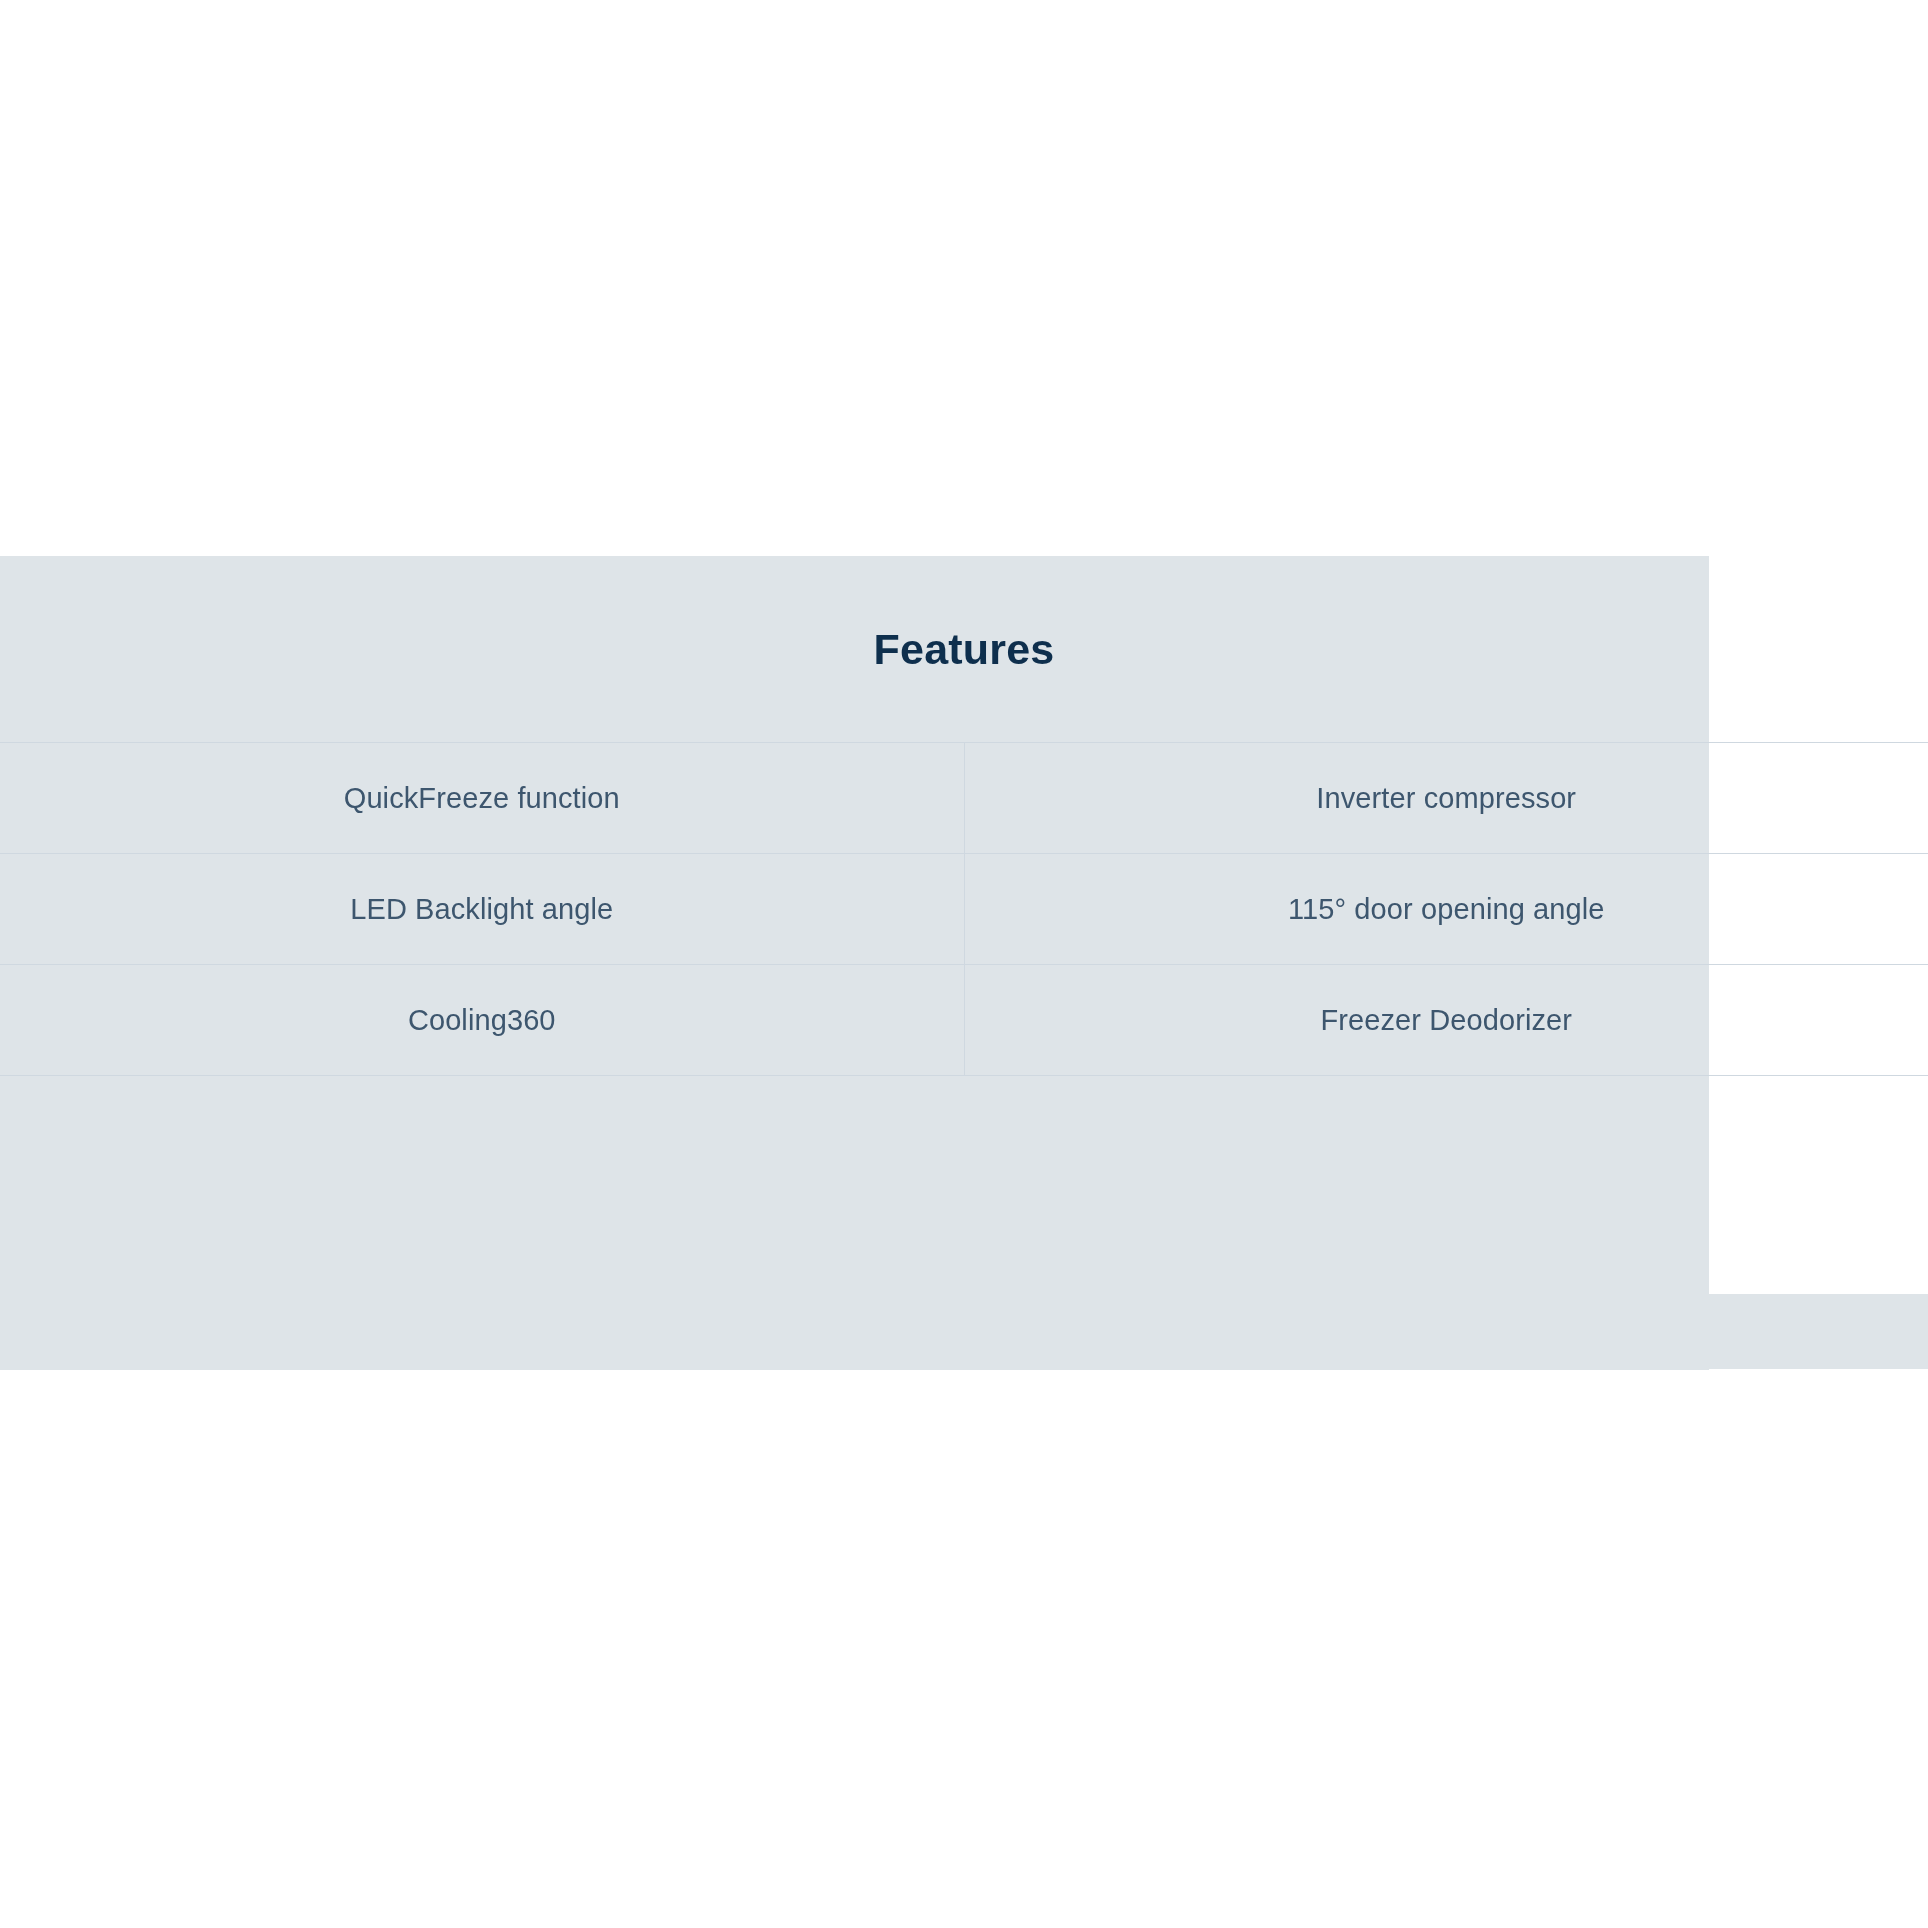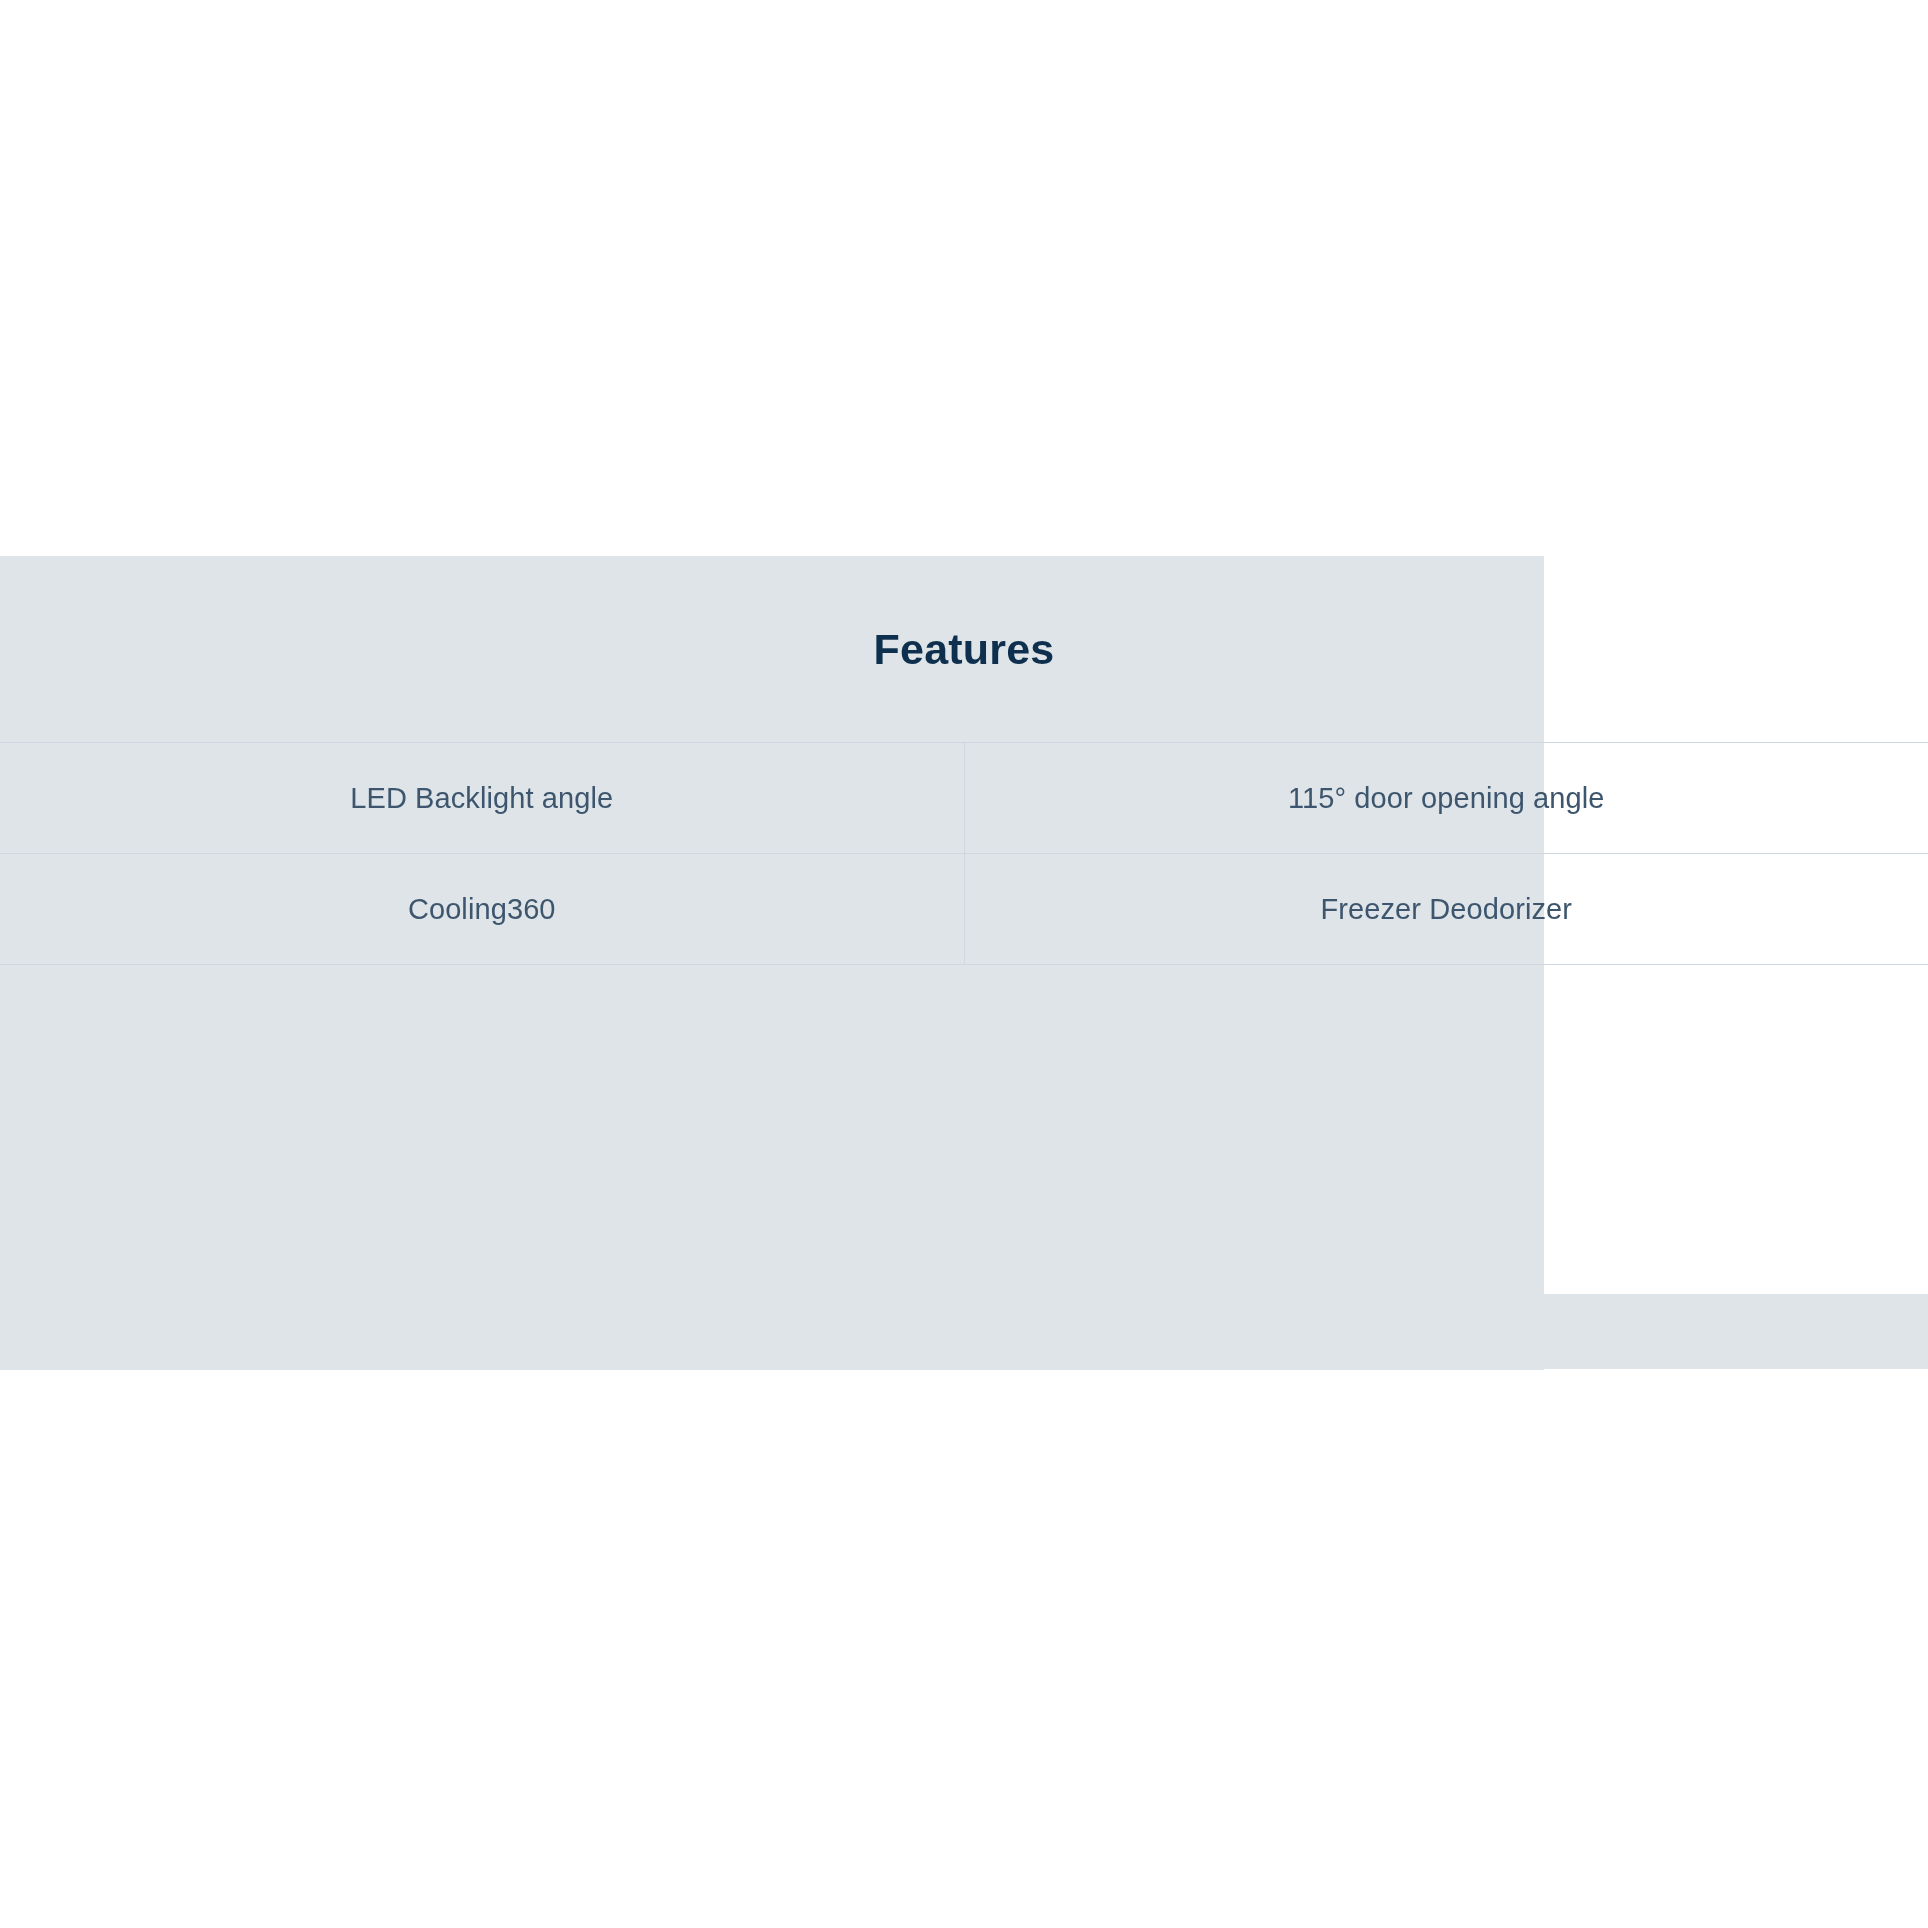--- a/index.html
+++ b/index.html
@@ -19,21 +19,21 @@
     height: 1928px;
     background: #ffffff;
     overflow: hidden;
   }
 
   
   .features-section {
     position: absolute;
     left: 0;
     top: 556px;
-    width: 1544px;
+    width: 1709px;
     height: 814px;
     background: #dee4e8;
   }
 
   .features-title {
     position: absolute;
     left: 0;
     top: 0;
     width: 1928px;
     height: 186px;
@@ -94,20 +94,24 @@
 
 <div class="page">
 
   <section class="features-section">
 
     <h2 class="features-title">Features</h2>
 
     <table class="features-table">
       <tbody>
 
+        <tr>
+          <td class="col-left">QuickFreeze function</td>
+          <td class="col-right">Inverter compressor</td>
+        </tr>
 
 
 
         <tr>
           <td class="col-left">LED Backlight angle</td>
           <td class="col-right">115° door opening angle</td>
         </tr>
 
         <tr>
           <td class="col-left">Cooling360</td>

